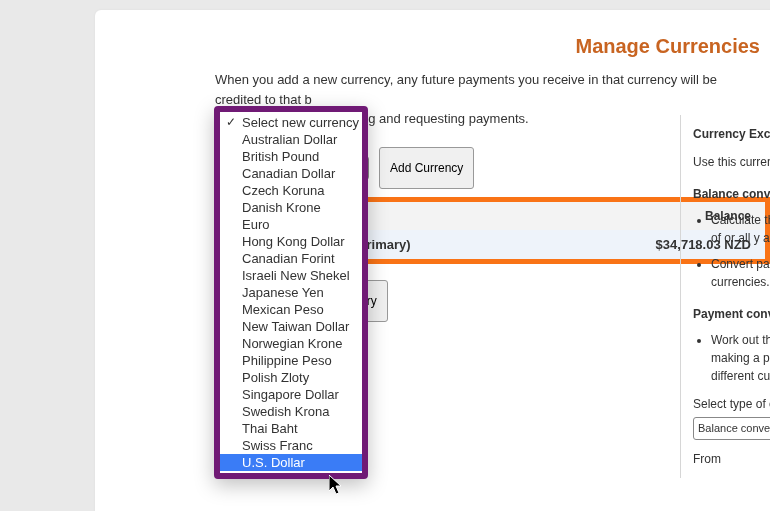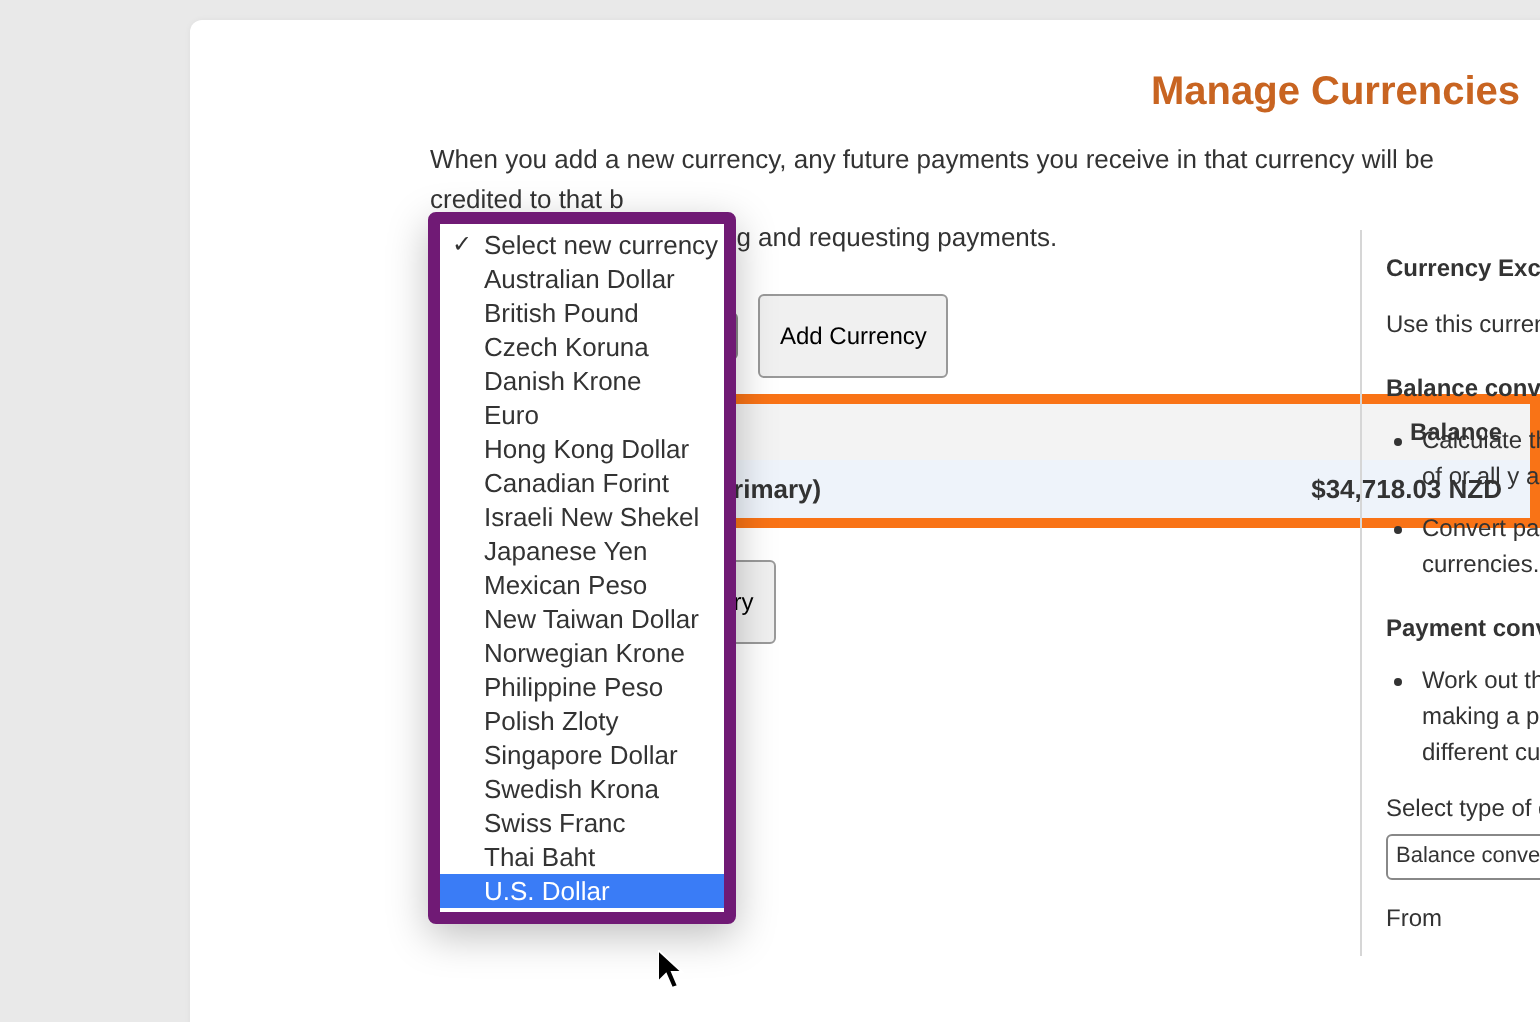--- a/index.html
+++ b/index.html
@@ -92,36 +92,37 @@
 
       </div>
       <div class="lbl">From</div>
     </div>
   </div>
 
   <div class="dropdown" id="dropdown">
       <div class="opt header">Select new currency</div>
       <div class="opt">Australian Dollar</div>
       <div class="opt">British Pound</div>
+      <div class="opt">Canadian Dollar</div>
       <div class="opt">Czech Koruna</div>
       <div class="opt">Danish Krone</div>
       <div class="opt">Euro</div>
       <div class="opt">Hong Kong Dollar</div>
       <div class="opt">Canadian Forint</div>
       <div class="opt">Israeli New Shekel</div>
       <div class="opt">Japanese Yen</div>
       <div class="opt">Mexican Peso</div>
       <div class="opt">New Taiwan Dollar</div>
       <div class="opt">Norwegian Krone</div>
       <div class="opt">Philippine Peso</div>
       <div class="opt">Polish Zloty</div>
       <div class="opt">Singapore Dollar</div>
       <div class="opt">Swedish Krona</div>
+      <div class="opt">Thai Baht</div>
       <div class="opt">Swiss Franc</div>
-      <div class="opt">Thai Baht</div>
       <div class="opt hl">U.S. Dollar</div>
     </div>
 
   <div class="cursor">
     <svg viewBox="0 0 16 22">
         <path d="M0,0 L0,16 L4,12 L7,19 L10,18 L7,11 L12,11 Z" fill="#000" stroke="#fff" stroke-width="1"></path>
       </svg>
   </div>
 </div>
 

